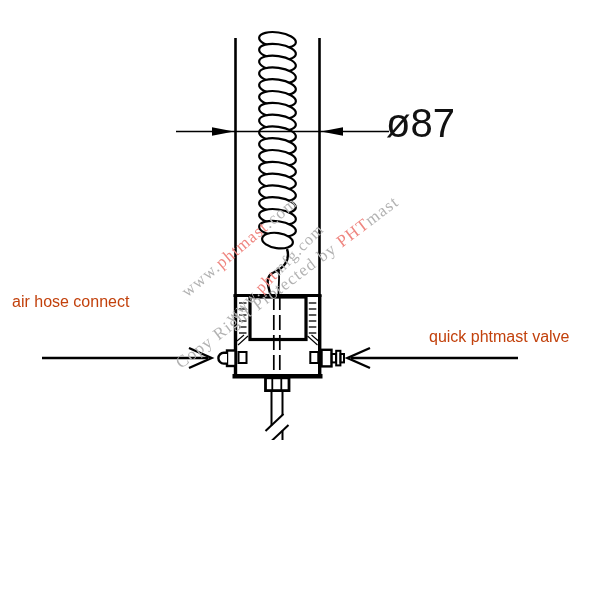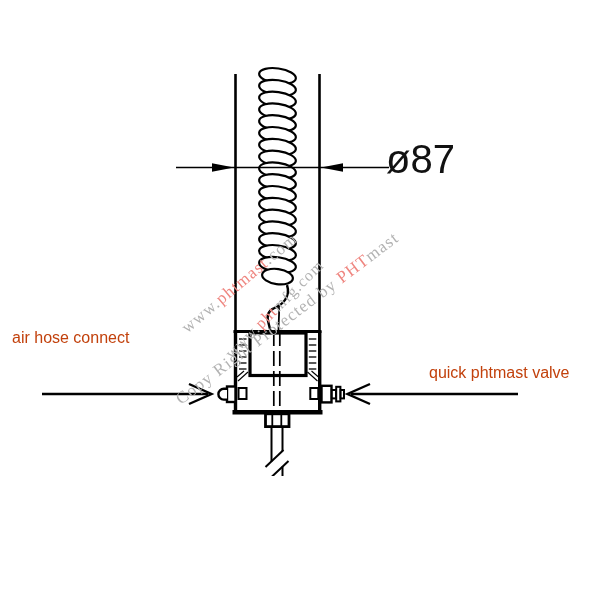--- a/index.html
+++ b/index.html
@@ -1,17 +1,17 @@
 <!DOCTYPE html>
 <html><head>
 <meta charset="utf-8">
 <style>
   html,body{margin:0;padding:0;background:#ffffff;}
   #canvas{position:relative;width:600px;height:440px;background:#ffffff;overflow:hidden;
-          font-family:"Liberation Sans",sans-serif;margin-top:36px;}
+          font-family:"Liberation Sans",sans-serif;}
   #lineart{position:absolute;left:0;top:0;}
   .label{position:absolute;color:#c2410c;font-size:16px;white-space:nowrap;}
   #dim-label{position:absolute;color:#111;font-size:40px;white-space:nowrap;
              font-family:"Liberation Sans",sans-serif;}
   .wm{position:absolute;font-family:"Liberation Serif",serif;white-space:nowrap;
       transform-origin:0 50%;letter-spacing:1.2px;}
   .wm .g{color:#b2b2b2;}
   .wm .r{color:#ef8680;}
   #wm1{left:184px;top:284px;font-size:17px;transform:rotate(-40deg);}
   #wm2{left:228px;top:311px;font-size:16px;transform:rotate(-45deg);}

